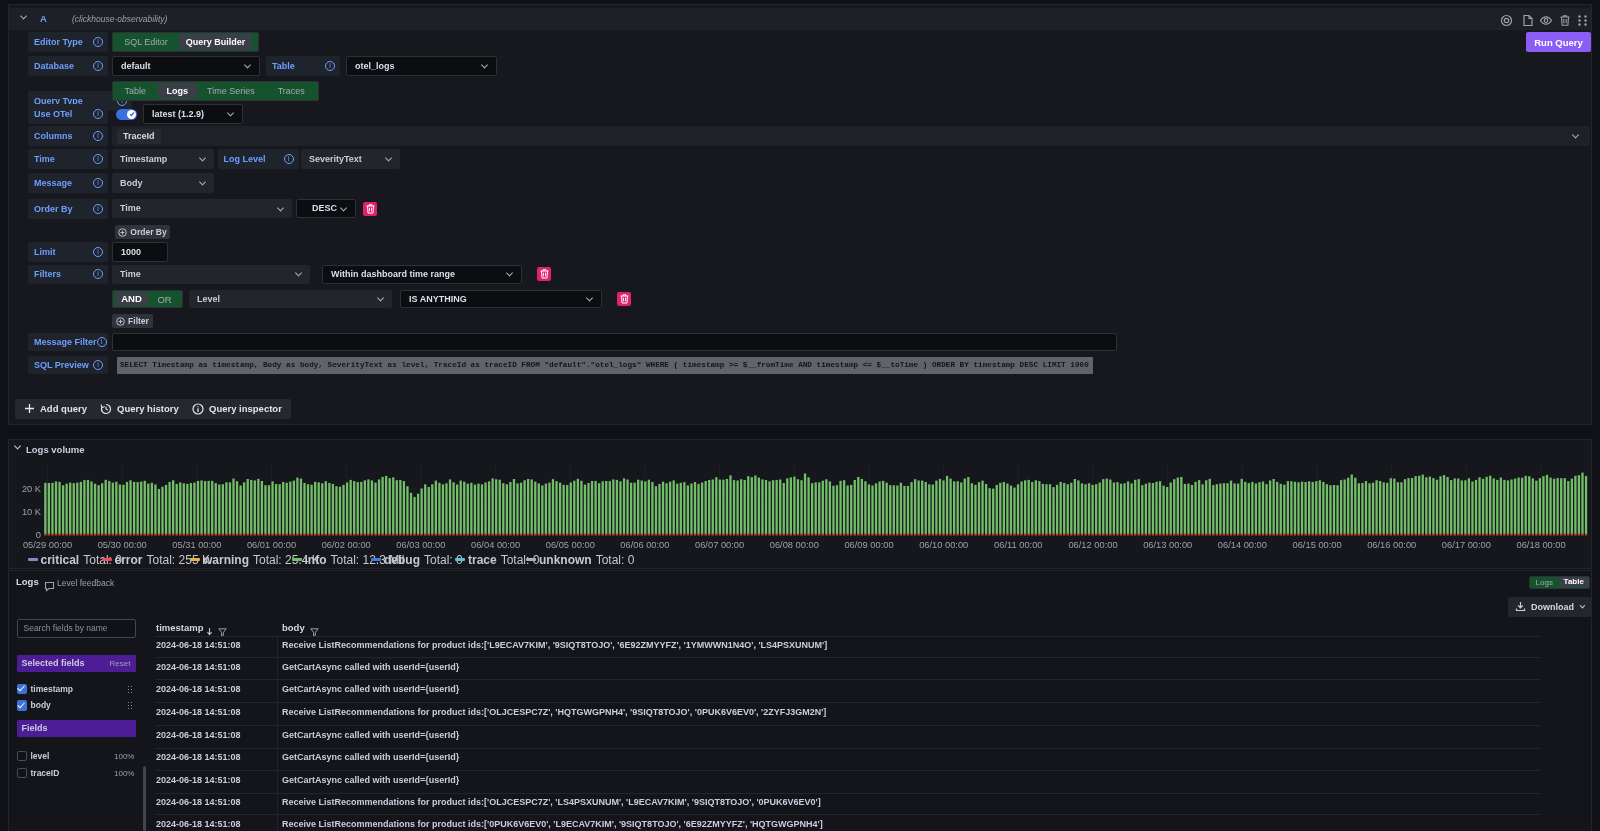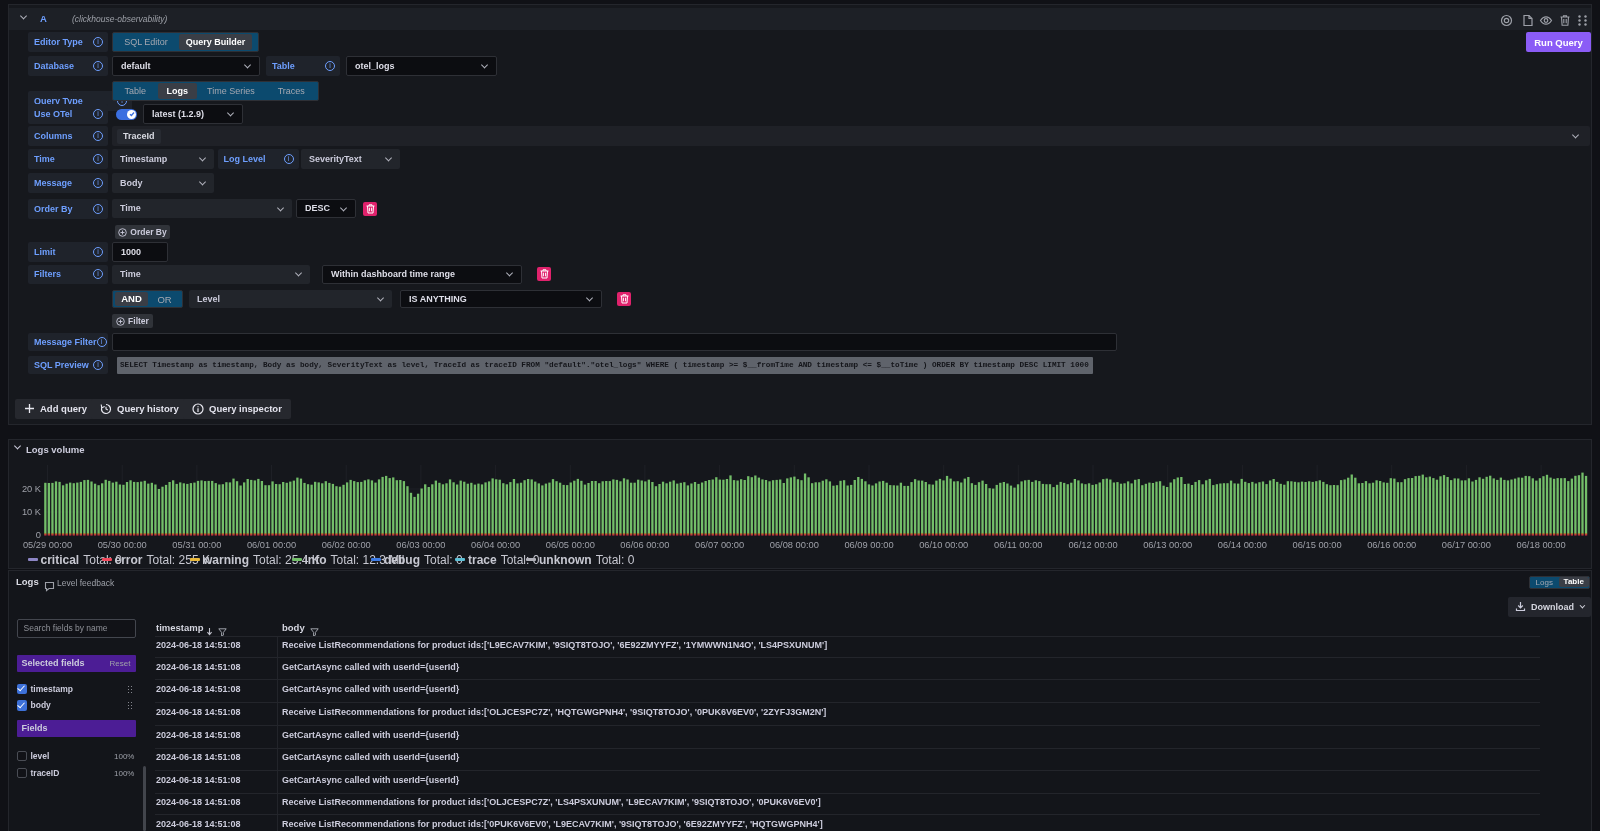--- a/index.html
+++ b/index.html
@@ -12,21 +12,21 @@
 .info { width:10px; height:10px; border:1px solid #6e9fff; border-radius:50%;
   font-size:7px; line-height:8px; text-align:center; font-style:normal; flex:none;
   color:#6e9fff; font-weight:400; }
 .selg { background:#22252b; color:#ccccdc; font-size:9px; font-weight:600; border-radius:2px;
   white-space:nowrap; }
 .selk { background:#0c0d11; border:1px solid #2e3036; color:#dfdfe9; font-size:9px;
   border-radius:2px; white-space:nowrap; }
 .chev { position:absolute; right:9px; top:50%; width:5px; height:5px;
   border-right:1.4px solid #b0b2bc; border-bottom:1.4px solid #b0b2bc;
   transform:translateY(-70%) rotate(45deg); }
-.radio { position:absolute; background:#0c4a6e; border:1px solid #2e3036; border-radius:2px;
+.radio { position:absolute; background:#14532d; border:1px solid #2e3036; border-radius:2px;
   display:flex; align-items:center; font-size:9px; color:#a5a8b1; }
 .radio span { text-align:center; }
 .radio .on { background:#3a3e46; color:#fff; font-weight:700; border-radius:2px; }
 .trashbtn { width:14px; height:14px; background:#e0226c; border-radius:2px;
   display:flex; align-items:center; justify-content:center; }
 .sbtn { position:absolute; background:#303339; color:#ccccdc; border-radius:2px;
   font-size:8.5px; font-weight:700; display:flex; align-items:center; gap:3px;
   justify-content:center; }
 .bbtn { position:absolute; background:#26282e; color:#e4e4ee; border-radius:2px;
   font-size:9.5px; font-weight:700; display:flex; align-items:center; gap:5px;
@@ -155,21 +155,21 @@
     <span>Message</span>
     <span class="info">i</span>
   </div>
 <div class="abs selg" style="left:112px;top:172.5px;width:102px;height:20px;line-height:20px;padding-left:8px;">Body<i class="chev"></i></div>
 
 <div class="abs lab" style="left:28px;top:199px;width:80px;height:20px">
     <span>Order By</span>
     <span class="info">i</span>
   </div>
 <div class="abs selg" style="left:112px;top:199px;width:180px;height:19px;line-height:19px;padding-left:8px;">Time<i class="chev"></i></div>
-<div class="abs selk" style="left:296px;top:199px;width:60px;height:19px;line-height:17px;padding-left:8px;font-weight:700;">DESC<i class="chev"></i></div>
+<div class="abs selk" style="left:296px;top:199px;width:60px;height:19px;line-height:17px;padding-left:15px;font-weight:700;">DESC<i class="chev"></i></div>
 <div class="abs trashbtn" style="left:363px;top:201.5px">
     <svg class="" width="9" height="10" viewBox="0 0 9 10" fill="none">
       <path d="M0.5 2h8M3 2V0.8h3V2M1.5 2l.5 7h5l.5-7M3.4 3.7v3.6M5.6 3.7v3.6" stroke="#fff" stroke-width="1"></path>
     </svg>
   </div>
 <div class="sbtn" style="left:115px;top:225px;width:55px;height:14px"><svg width="9" height="9" viewBox="0 0 9 9" fill="none">
       <circle cx="4.5" cy="4.5" r="3.8" stroke="#ccccdc" stroke-width="0.9"></circle>
       <path d="M4.5 2.5v4M2.5 4.5h4" stroke="#ccccdc" stroke-width="0.9"></path>
     </svg>Order By</div>
 

